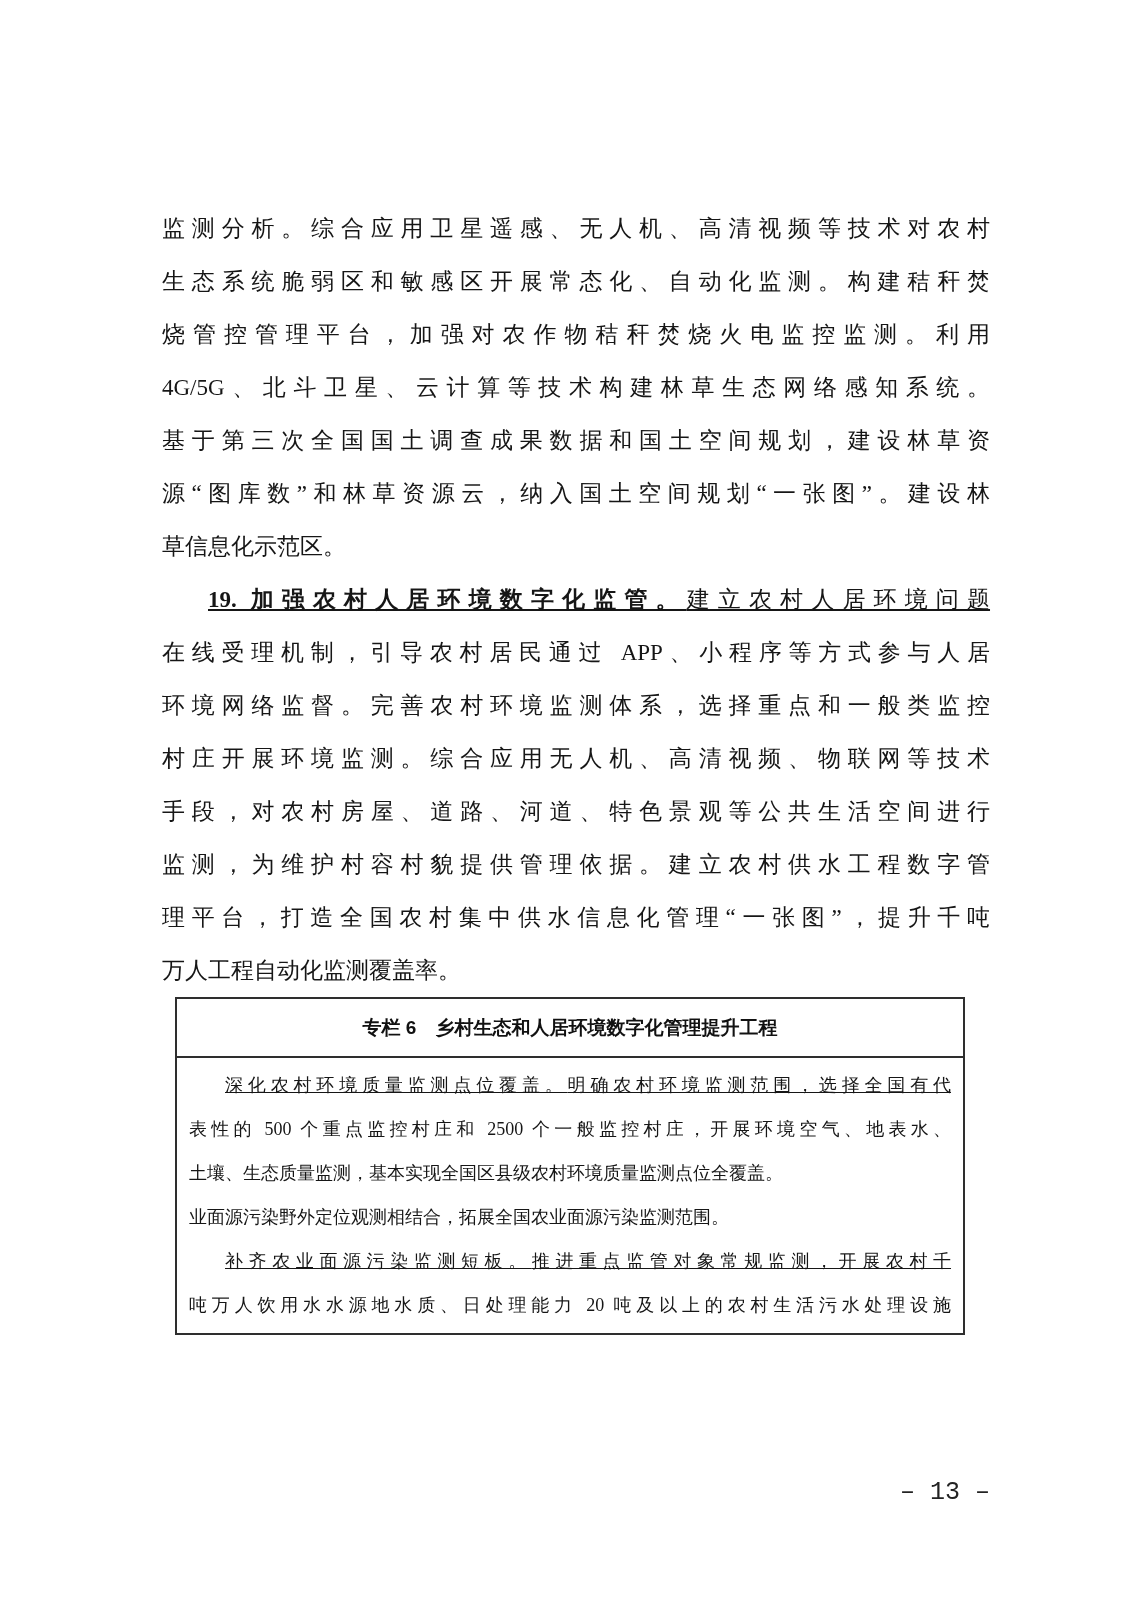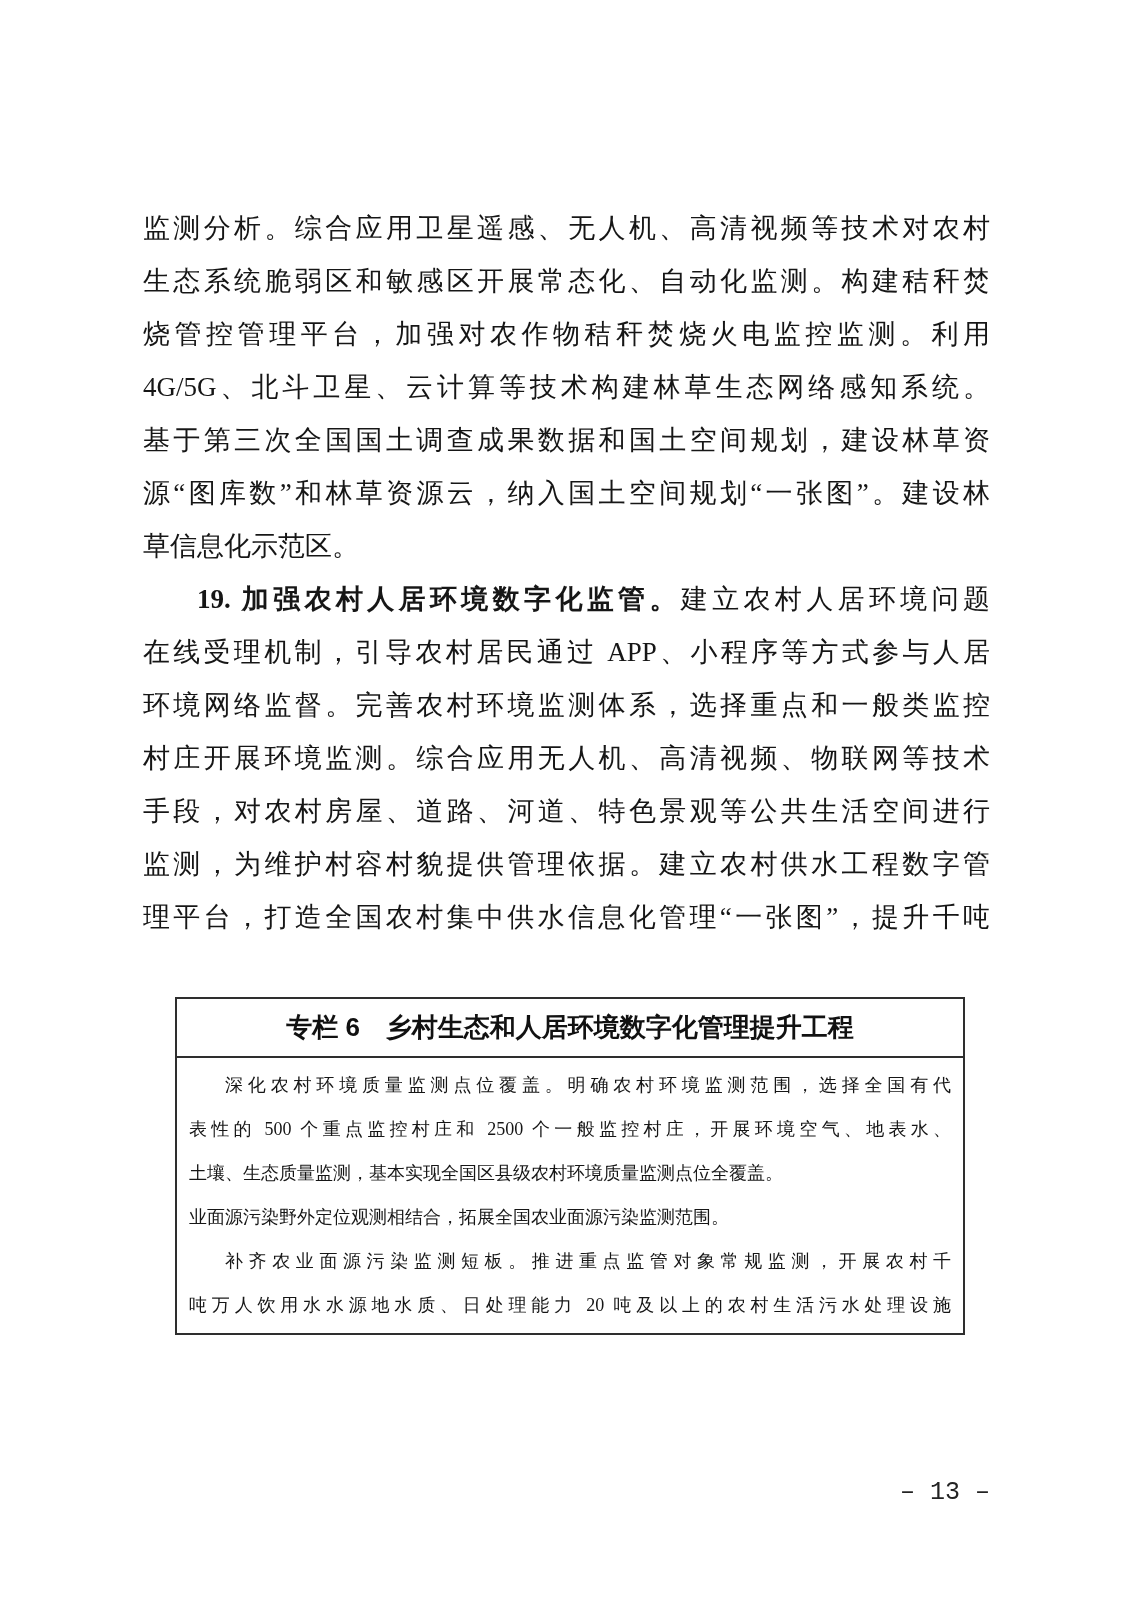--- a/index.html
+++ b/index.html
@@ -2,33 +2,33 @@
 <html><head>
 <meta charset="utf-8">
 <style>
   html,body{margin:0;padding:0;}
   body{
     width:1131px;height:1600px;background:#ffffff;position:relative;
     font-family:"Liberation Serif","DejaVu Serif",serif;color:#161616;
     overflow:hidden;
   }
   #main-text{position:absolute;left:143px;top:202px;width:847px;}
-  .mline{height:53px;line-height:53px;font-size:27px;white-space:normal;}
+  .mline{height:53px;line-height:53px;font-size:23px;white-space:normal;margin-left:19px;}
   .bline{height:44px;line-height:44px;font-size:18px;}
   .just{text-align:justify;text-align-last:justify;}
   .left{text-align:left;text-align-last:left;}
-  .ind{padding-left:2em;}
+  .ind{padding-left:2em;text-decoration:underline;}
   .bold{font-weight:bold;}
   #panel{
     position:absolute;left:175px;top:997px;width:790px;box-sizing:border-box;
     border:2px solid #2e2e2e;background:#ffffff;
   }
   #panel-header{
     height:57px;border-bottom:2px solid #2e2e2e;display:flex;align-items:center;justify-content:center;
-    font-family:"Liberation Sans","DejaVu Sans",sans-serif;font-weight:bold;font-size:26px;color:#111;
+    font-family:"Liberation Sans","DejaVu Sans",sans-serif;font-weight:bold;font-size:19px;color:#111;
   }
   #panel-body{padding:5px 12px 6px 12px;}
   #page-footer{
     position:absolute;top:1478px;right:141px;font-size:25px;color:#222;
     font-family:Liberation Mono, monospace;
   }
 </style>
 </head>
 <body>
 
@@ -40,20 +40,21 @@
     <div class="mline just"><span>基于第三次全国国土调查成果数据和国土空间规划，建设林草资</span></div>
     <div class="mline just"><span>源“图库数”和林草资源云，纳入国土空间规划“一张图”。建设林</span></div>
     <div class="mline left"><span>草信息化示范区。</span></div>
     <div class="mline just ind"><span class="bold">19. 加强农村人居环境数字化监管。</span><span>建立农村人居环境问题</span></div>
     <div class="mline just"><span>在线受理机制，引导农村居民通过 APP、小程序等方式参与人居</span></div>
     <div class="mline just"><span>环境网络监督。完善农村环境监测体系，选择重点和一般类监控</span></div>
     <div class="mline just"><span>村庄开展环境监测。综合应用无人机、高清视频、物联网等技术</span></div>
     <div class="mline just"><span>手段，对农村房屋、道路、河道、特色景观等公共生活空间进行</span></div>
     <div class="mline just"><span>监测，为维护村容村貌提供管理依据。建立农村供水工程数字管</span></div>
     <div class="mline just"><span>理平台，打造全国农村集中供水信息化管理“一张图”，提升千吨</span></div>
+    <div class="mline left"><span>万人工程自动化监测覆盖率。</span></div>
   </div>
 
 <div id="panel">
   <div id="panel-header">专栏 6　乡村生态和人居环境数字化管理提升工程</div>
   <div id="panel-body">
       <div class="bline just ind"><span>深化农村环境质量监测点位覆盖。</span><span>明确农村环境监测范围，选择全国有代</span></div>
       <div class="bline just"><span>表性的 500 个重点监控村庄和 2500 个一般监控村庄，开展环境空气、地表水、</span></div>
       <div class="bline left"><span>土壤、生态质量监测，基本实现全国区县级农村环境质量监测点位全覆盖。</span></div>
       <div class="bline left"><span>业面源污染野外定位观测相结合，拓展全国农业面源污染监测范围。</span></div>
       <div class="bline just ind"><span>补齐农业面源污染监测短板。</span><span>推进重点监管对象常规监测，开展农村千</span></div>

